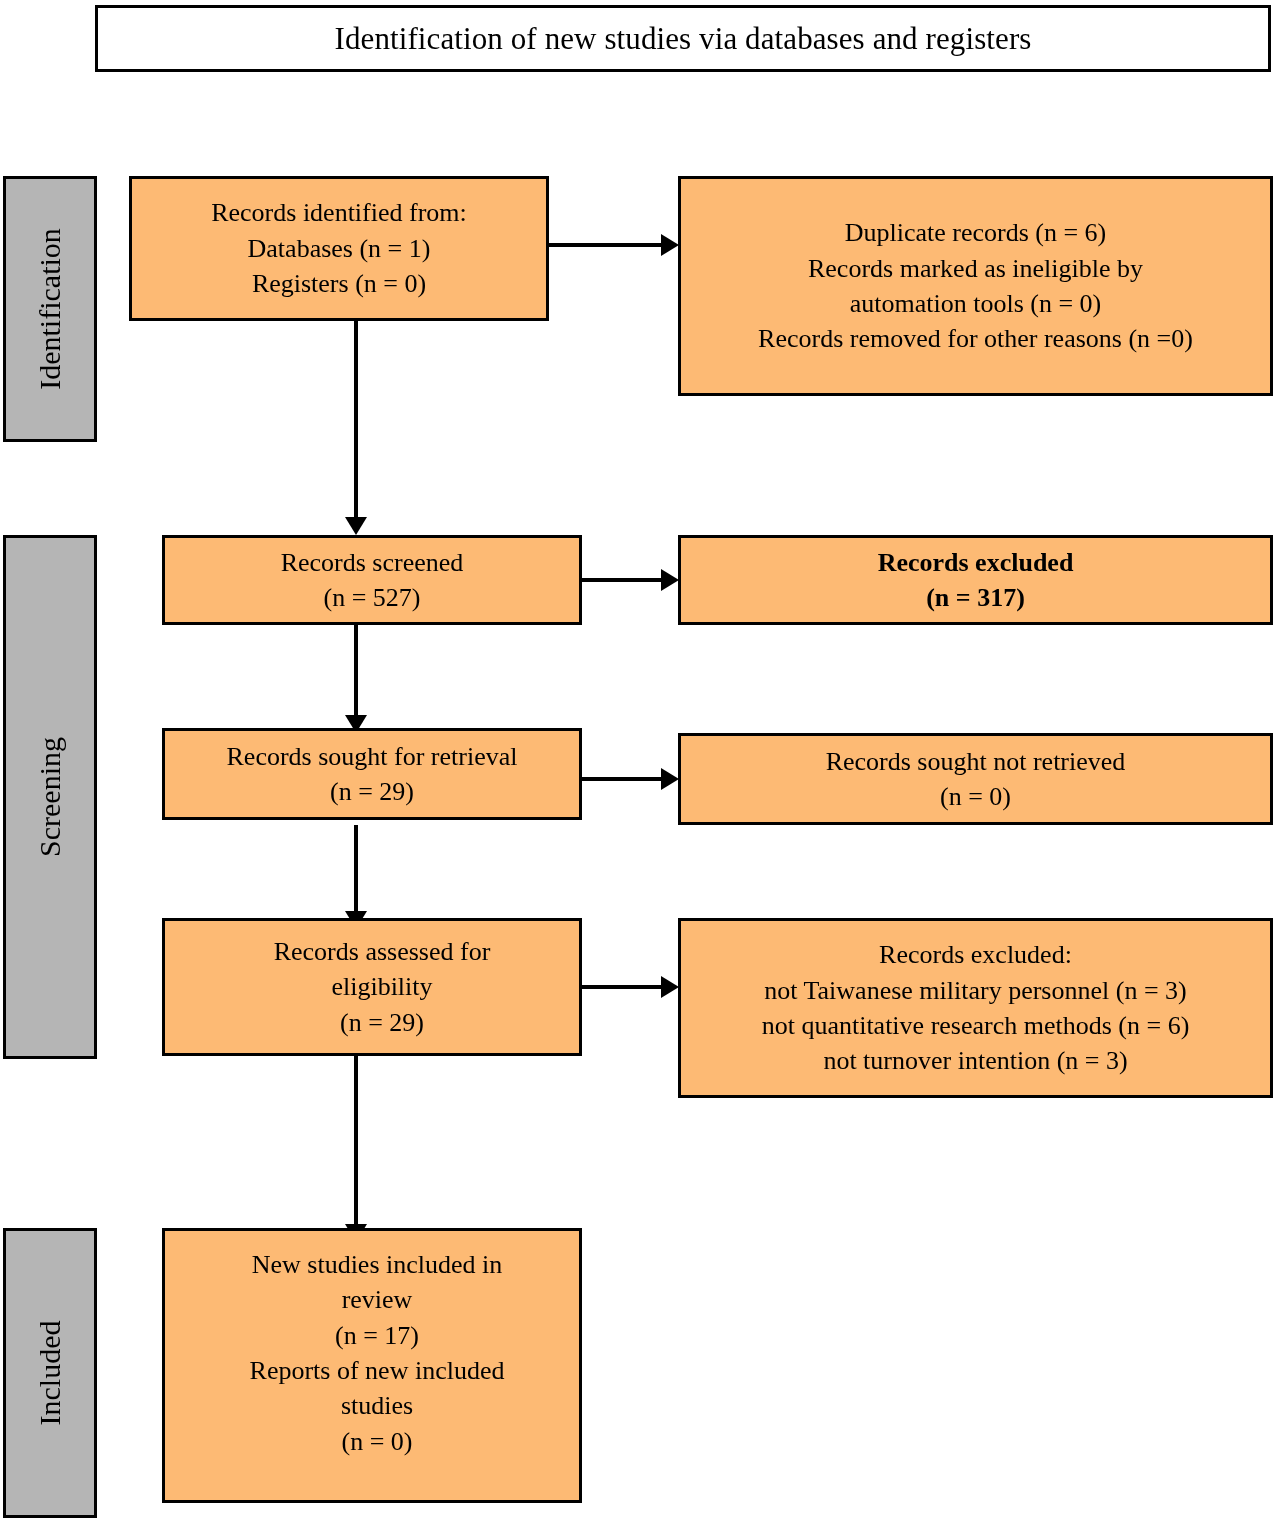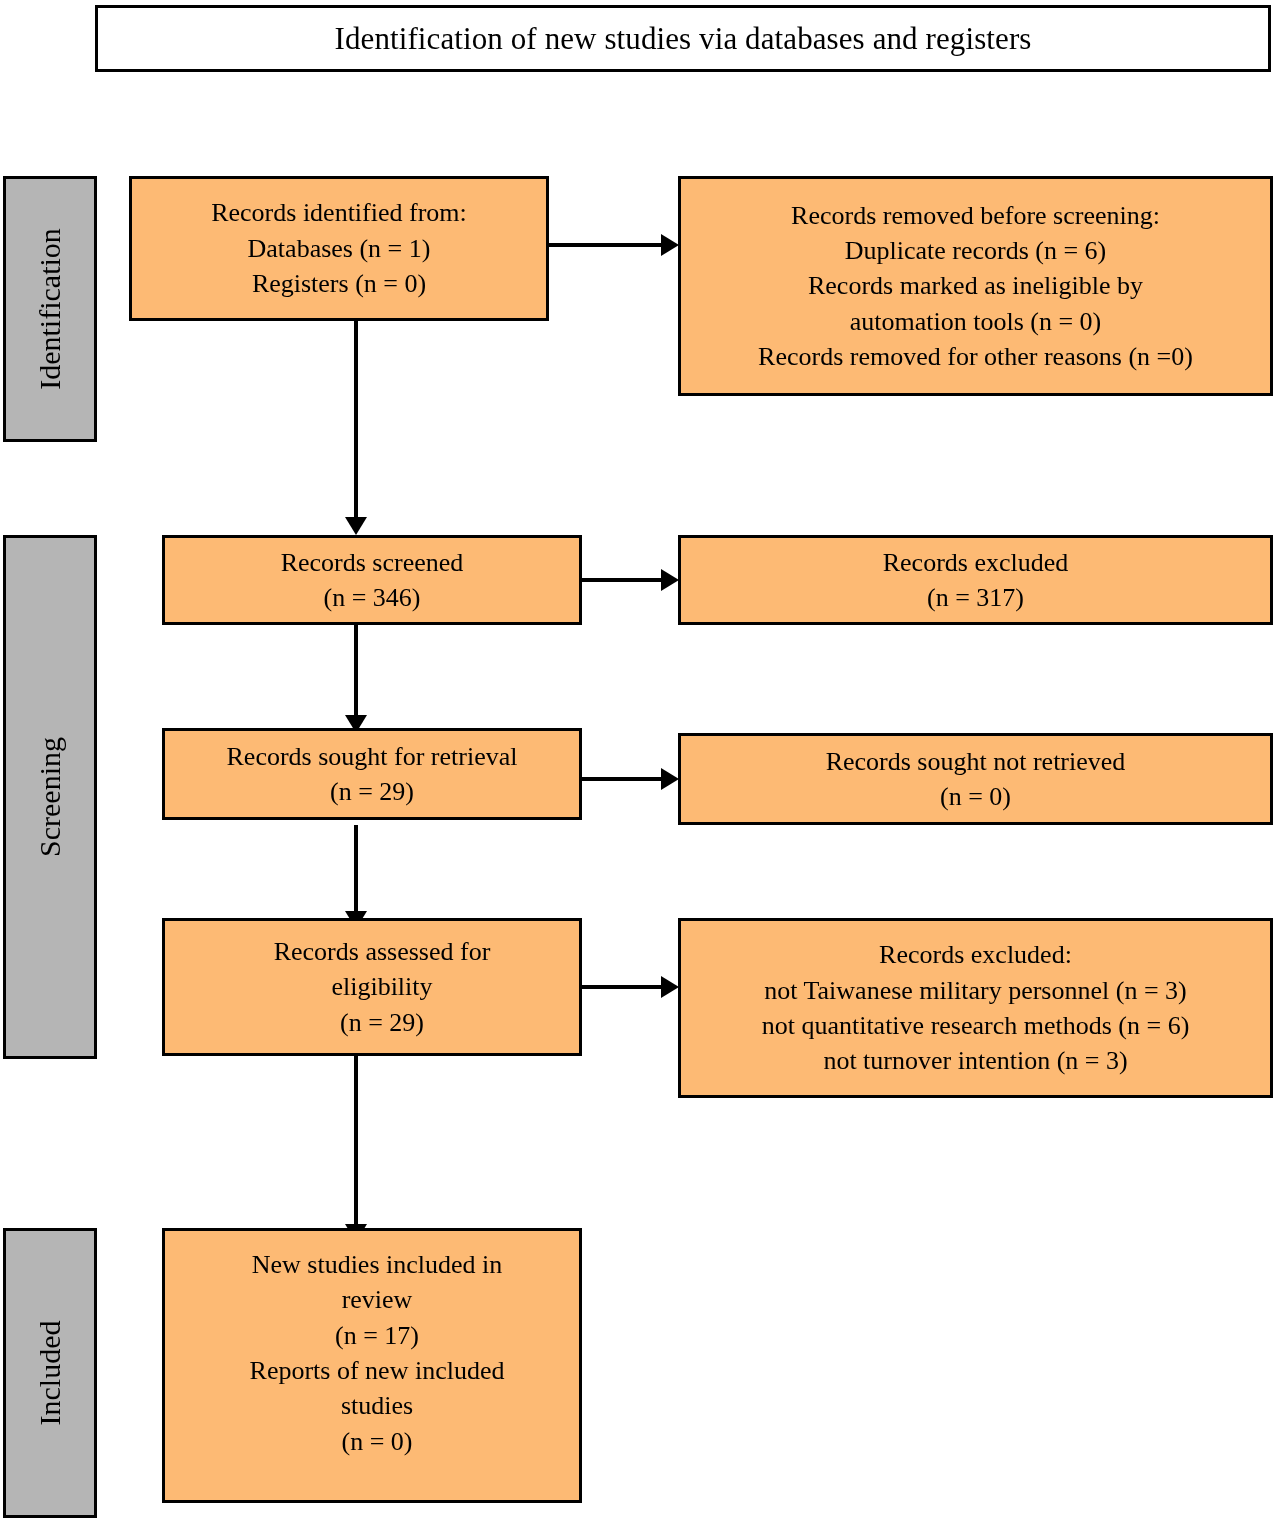--- a/index.html
+++ b/index.html
@@ -124,39 +124,38 @@
     <span class="phase-label">Included</span>
   </div>
 
   <div class="flow-box center-v" style="left:129px; top:176px; width:420px; height:145px;">
     <div class="line">Records identified from:</div>
     <div class="line">Databases (n = 1)</div>
     <div class="line">Registers (n = 0)</div>
   </div>
 
   <div class="flow-box center-v" style="left:678px; top:176px; width:595px; height:220px;">
-    <div class="line">Records removed before screening:</div>
     <div class="line">Duplicate records (n = 6)</div>
     <div class="line">Records marked as ineligible by</div>
     <div class="line">automation tools (n = 0)</div>
     <div class="line">Records removed for other reasons (n =0)</div>
   </div>
 
   <div class="hline" style="left:549px; top:243px; width:112px;"></div>
   <div class="arrow-right" style="left:661px; top:234px;"></div>
 
   <div class="vline" style="left:354px; top:321px; height:198px;"></div>
   <div class="arrow-down" style="left:345px; top:517px;"></div>
 
   <div class="flow-box center-v" style="left:162px; top:535px; width:420px; height:90px;">
     <div class="line">Records screened</div>
-    <div class="line">(n = 346)</div>
-  </div>
-
-  <div class="flow-box center-v" style="left:678px; top:535px; width:595px; height:90px;">
+    <div class="line">(n = 527)</div>
+  </div>
+
+  <div class="flow-box center-v" style="left:678px; top:535px; width:595px; height:90px;font-weight:bold;">
     <div class="line">Records excluded</div>
     <div class="line">(n = 317)</div>
   </div>
 
   <div class="hline" style="left:582px; top:578px; width:79px;"></div>
   <div class="arrow-right" style="left:661px; top:569px;"></div>
 
   <div class="vline" style="left:354px; top:625px; height:92px;"></div>
   <div class="arrow-down" style="left:345px; top:715px;"></div>
 

